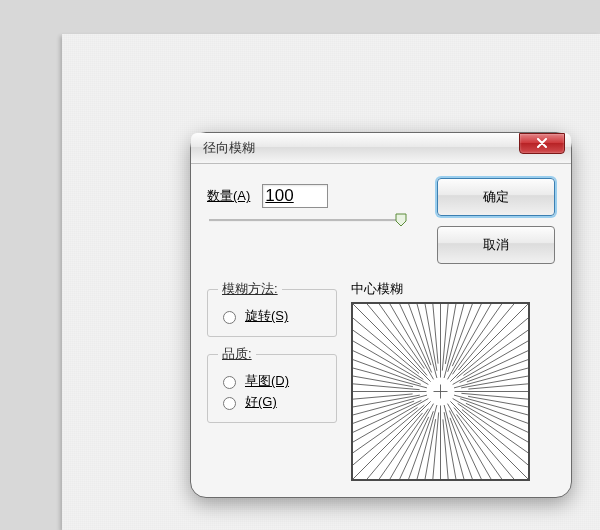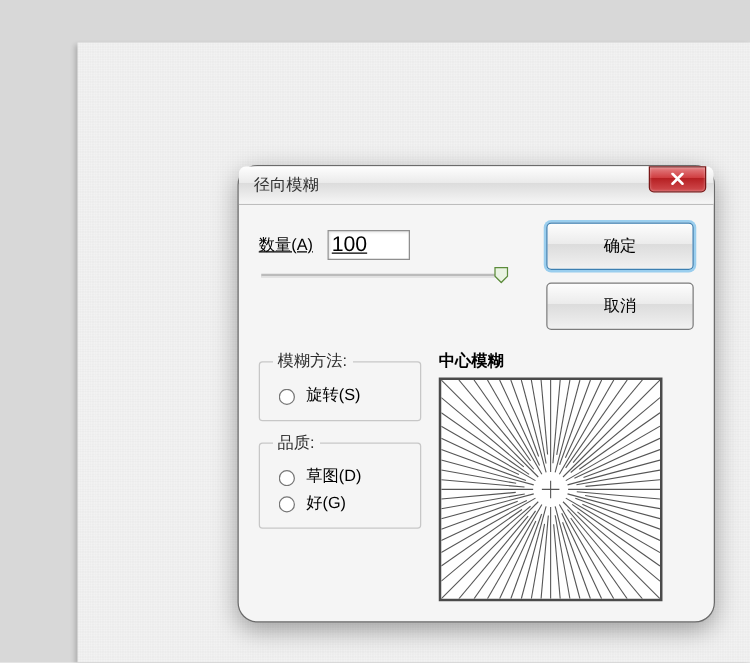--- a/index.html
+++ b/index.html
@@ -156,43 +156,44 @@
     border: 1px solid #c7c7c7;
     border-radius: 3px;
     margin:0;
     padding: 6px 10px 8px 10px;
     min-width: 0;
   }
   fieldset.group legend {
     padding: 0 4px;
     font-size: 13px;
     color:#2d2d2d;
+    text-decoration:underline;
   }
   .radioRow {
     display:flex;
     align-items:center;
     gap:6px;
     margin: 3px 0;
     font-size: 13px;
+    text-decoration: underline;
   }
   .radioRow input[type=radio]{
     width:13px; height:13px;
   }
   .radioRow .hotbox {
     border: 1px dotted #666;
     padding: 0 2px;
   }
 
   .previewCol {
     flex:1;
   }
   .previewLabel {
     margin-bottom: 4px;
     font-size: 13px;
-    font-weight: bold;
   }
   .preview {
     width: 175px;
     height: 175px;
     border: 2px solid #4a4a4a;
     background: #ffffff;
     position: relative;
   }
   .preview svg {
     position:absolute; inset:0;

